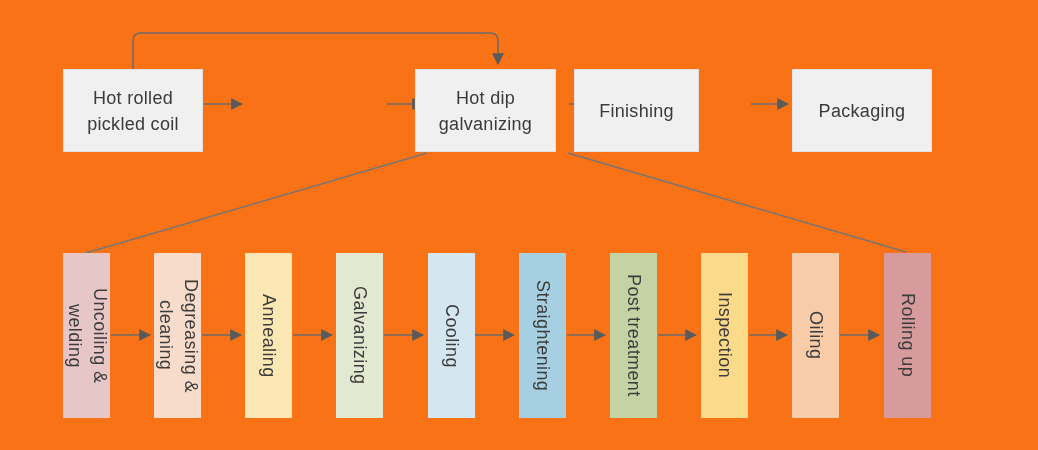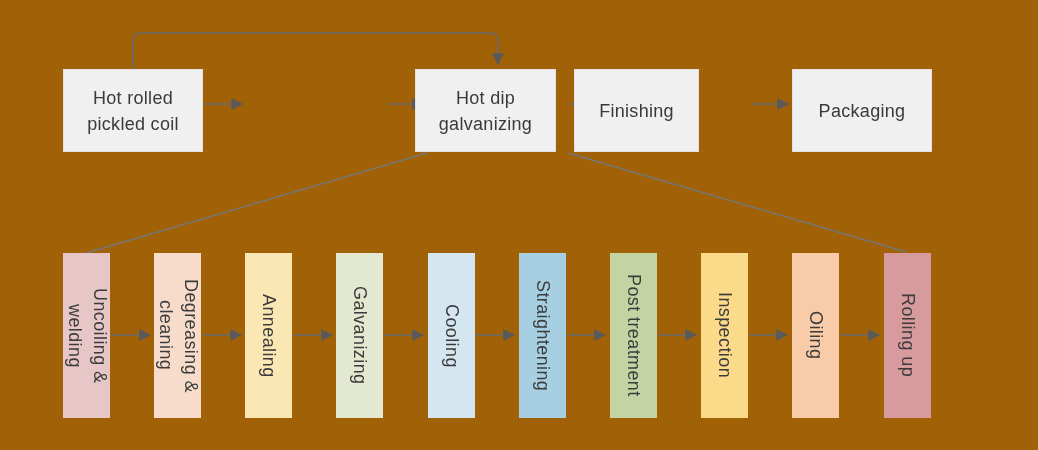--- a/index.html
+++ b/index.html
@@ -1,20 +1,20 @@
 <!DOCTYPE html>
 <html><head>
 <meta charset="utf-8">
 <style>
   html, body { margin: 0; padding: 0; background: #ffffff; }
   #canvas {
     position: relative;
     width: 1038px;
     height: 450px;
-    background: #a16207;
+    background: #f97316;
     font-family: "Liberation Sans", sans-serif;
     overflow: hidden;
   }
   #connectors {
     position: absolute;
     left: 0; top: 0;
     width: 1038px; height: 450px;
     pointer-events: none;
   }
   .tbox {

